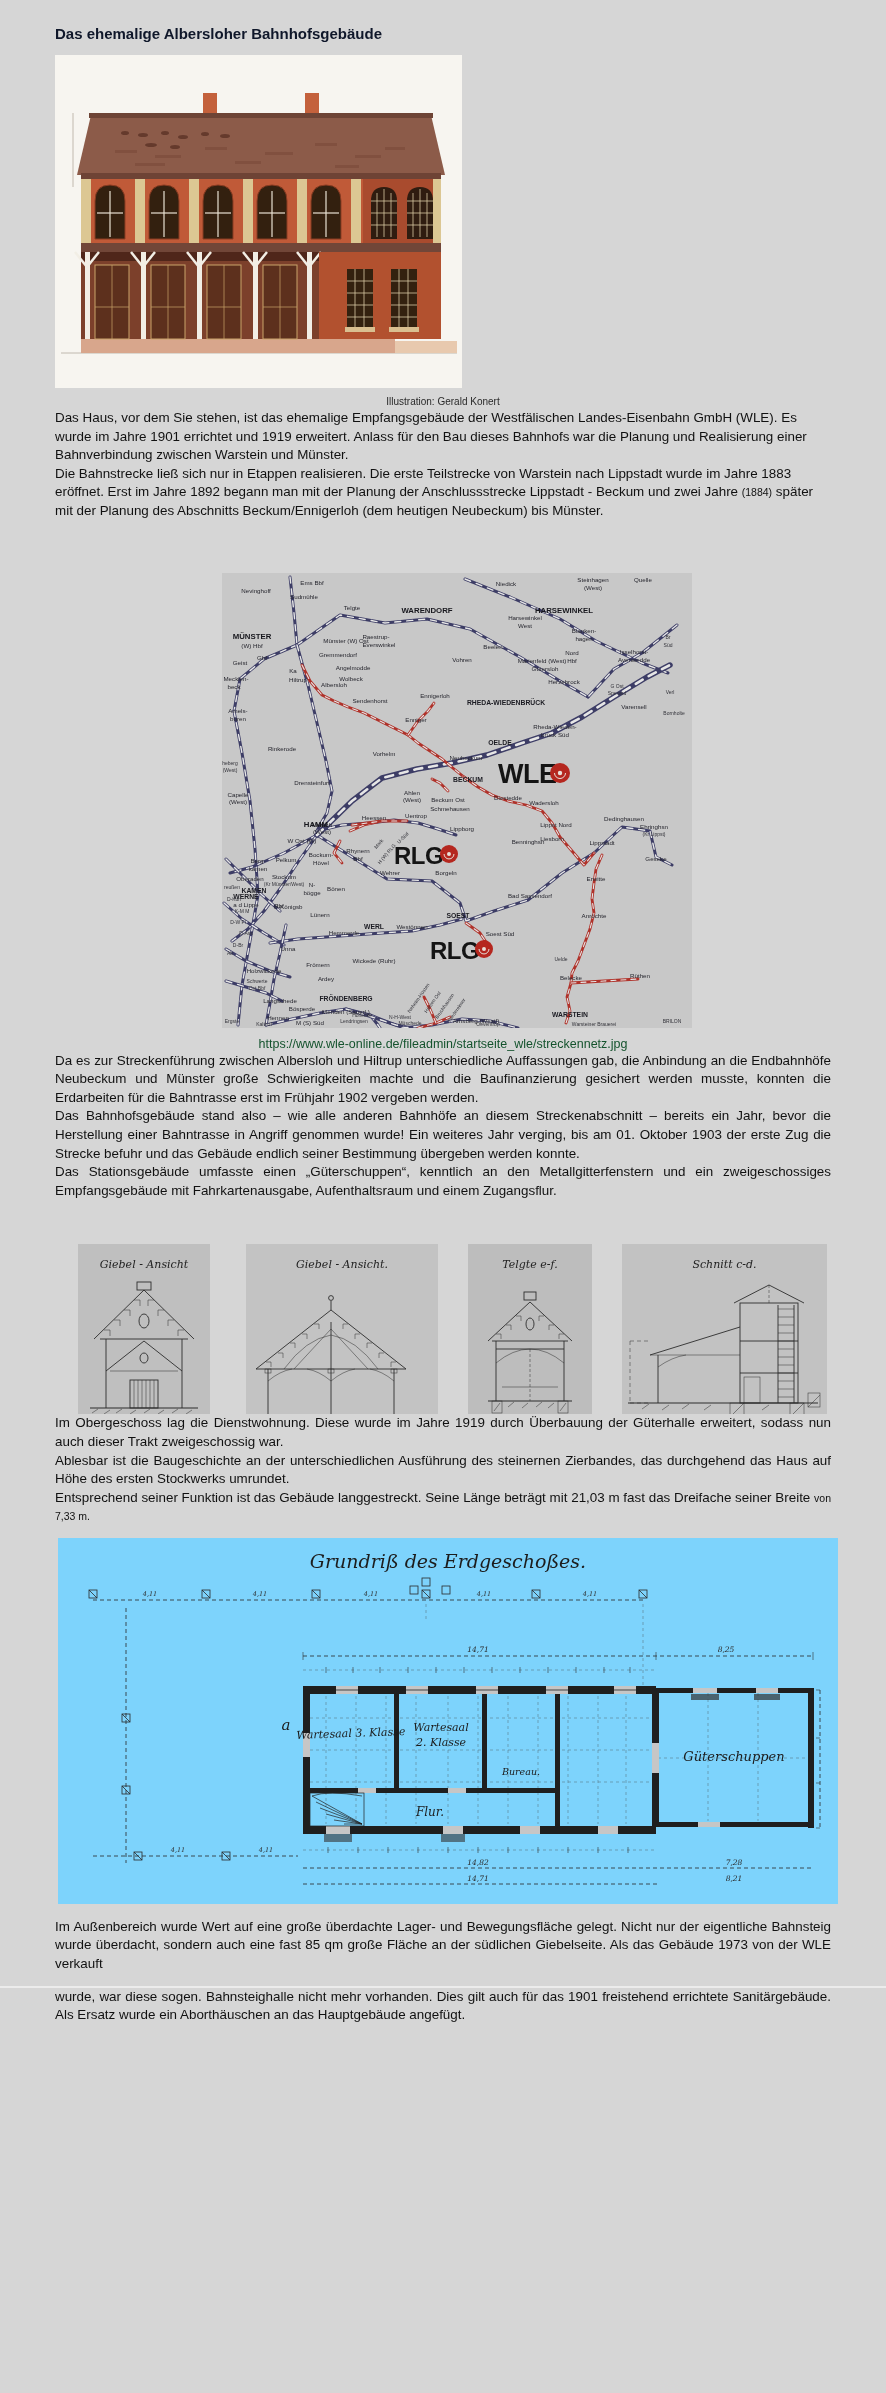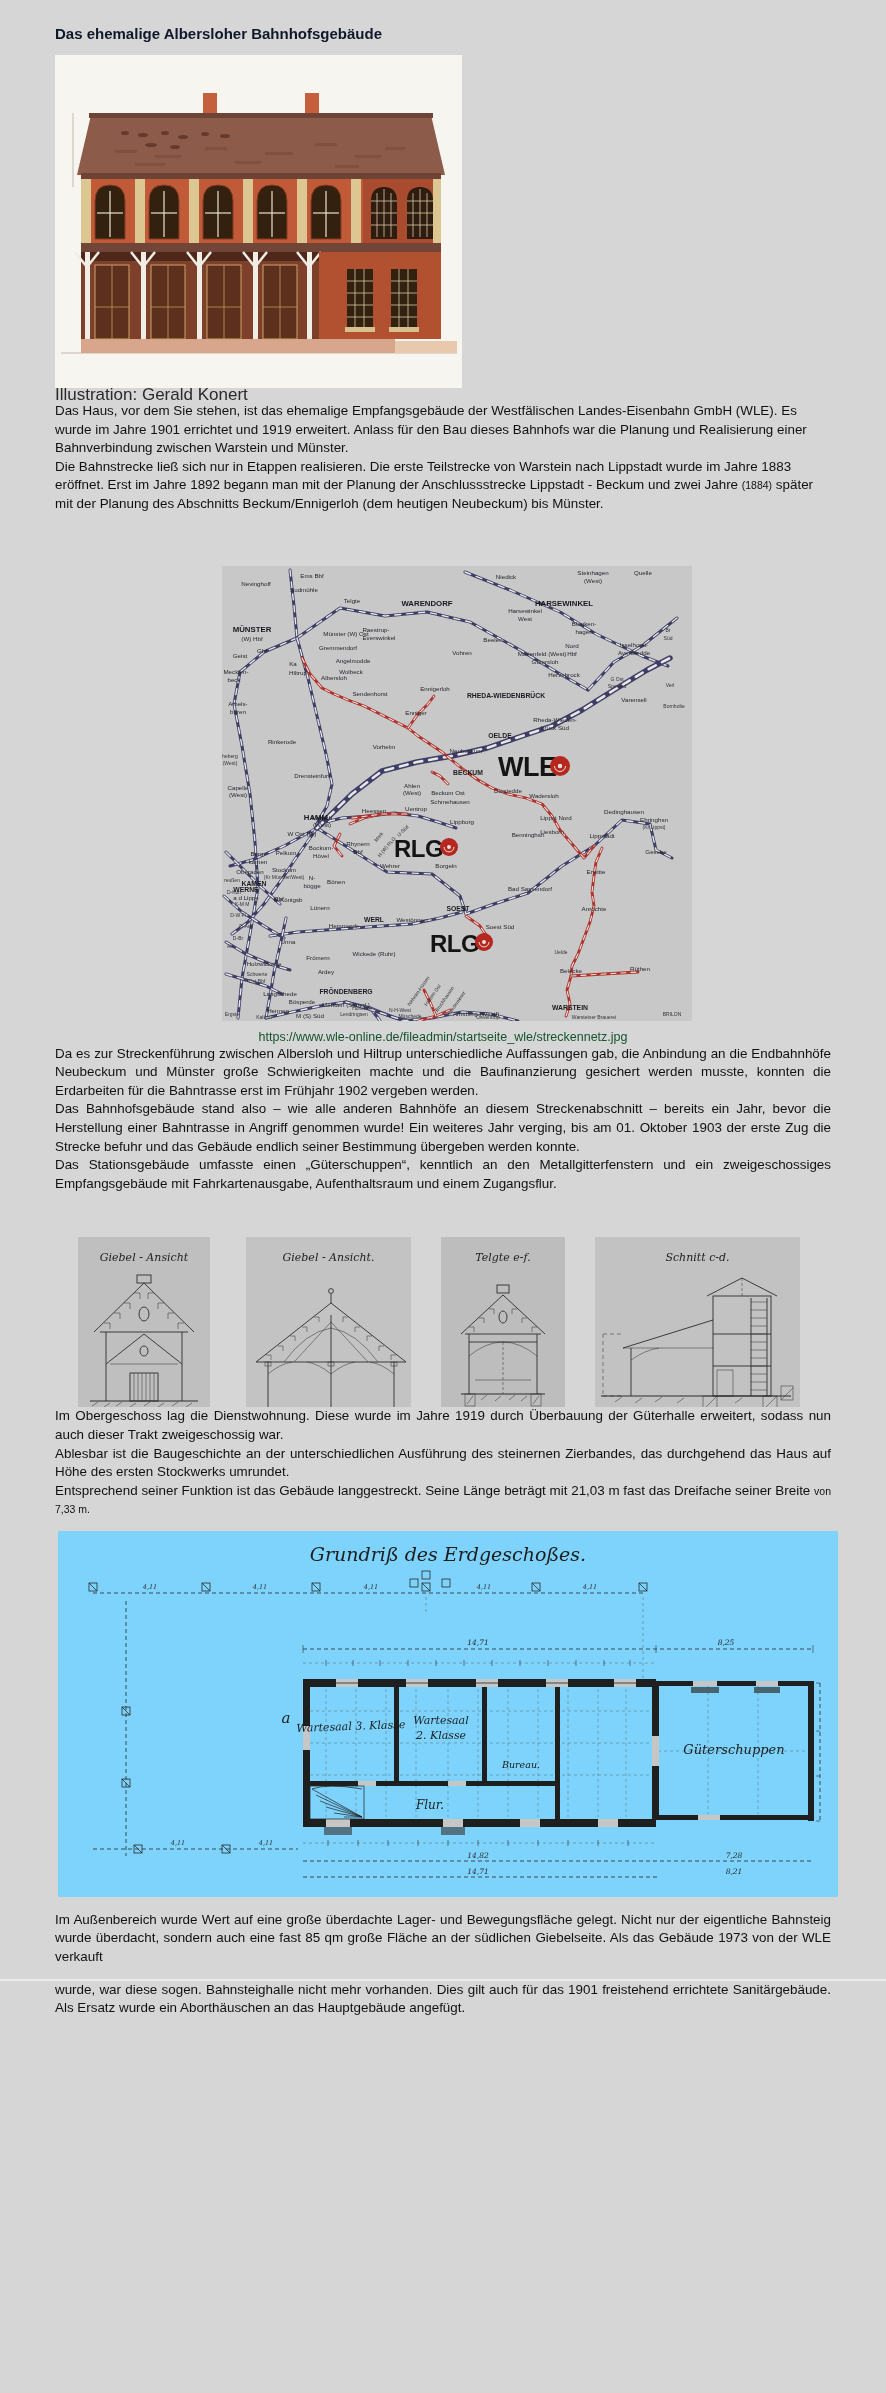--- a/index.html
+++ b/index.html
@@ -5,33 +5,33 @@
   html,body{margin:0;padding:0;}
   body{
     width:886px;height:2393px;overflow:hidden;
     background:#d6d6d6;
     font-family:"Liberation Sans",sans-serif;
     color:#141414;
   }
   main{padding:26px 55px 0 55px;width:776px;}
   h1{font-size:15px;font-weight:bold;margin:0 0 13px 0;line-height:16px;color:#0f172a;}
   .illfig{width:407px;height:333px;margin:0;background:#f7f5f0;}
-  .ill-cap{font-size:17px;color:#2a2a2a;line-height:14px;}
+  .ill-cap{font-size:10px;color:#2a2a2a;margin-top:7px;line-height:14px;text-align:center;}
   p.para{font-size:13.4px;line-height:18.6px;margin:0;color:#111;}
   p.j{text-align:justify;}
   .mt16{margin-top:16px;} .mt14{margin-top:14px;} .mt30{margin-top:30px;}
   .mt22{margin-top:22px;} .mt36{margin-top:36px;} .mt29{margin-top:29px;}
   .mt26{margin-top:26px;} .mt28{margin-top:28px;}
   .smalltxt{font-size:10.5px;}
   .mapfig{margin:52px 0 0 167px;width:470px;height:455px;background:#c8c8c8;}
   .map-cap{margin-top:8px;text-align:center;font-size:12.5px;color:#14532d;line-height:16px;}
   .drawrow{margin-top:44px;display:flex;align-items:flex-start;margin-left:23px;}
   .panel{height:170px;overflow:hidden;}
   .p1{width:132px;background:#bfbfbf;margin-right:36px;}
-  .p2{width:165px;background:#c3c3c3;margin-right:30px;}
+  .p2{width:192px;background:#c3c3c3;margin-right:30px;}
   .p3{width:124px;background:#bdbdbd;margin-right:30px;}
   .p4{width:205px;background:#c2c2c2;}
   .dcap{font-family:"DejaVu Serif",serif;font-style:italic;font-size:11px;color:#222;
         text-align:center;padding-top:14px;height:19px;}
   .panel svg{display:block;}
   .planfig{margin:12px 0 0 3px;width:780px;height:366px;background:#7dd3fc;}
   .pagebreak{margin-top:12px;height:2px;background:#ececec;width:886px;margin-left:-55px;}
   
   text{font-family:"Liberation Sans",sans-serif;}
   .ml-s{font-size:6.2px;fill:#26262e;}

